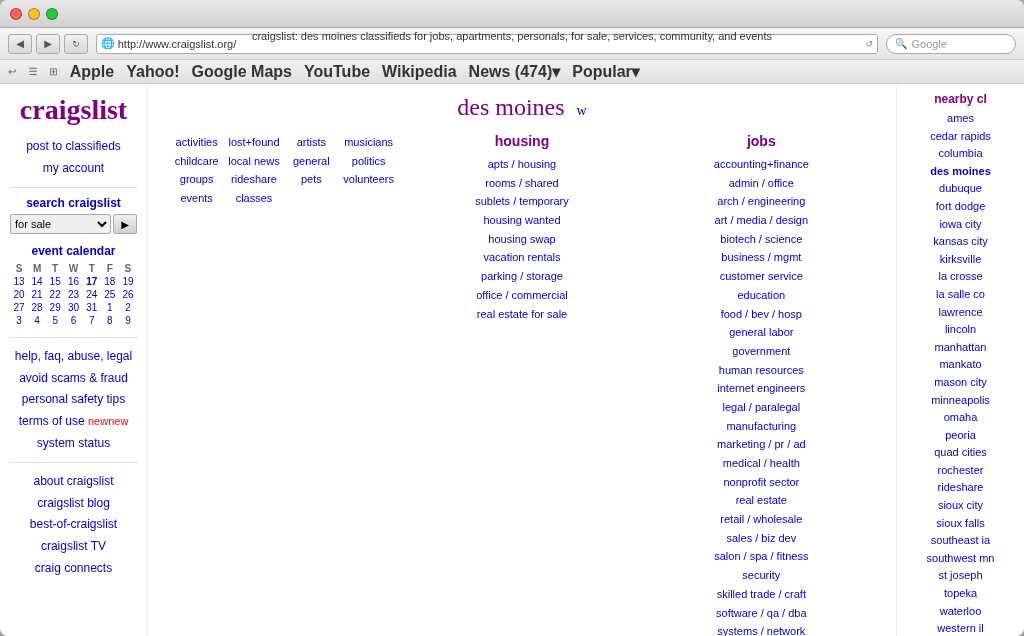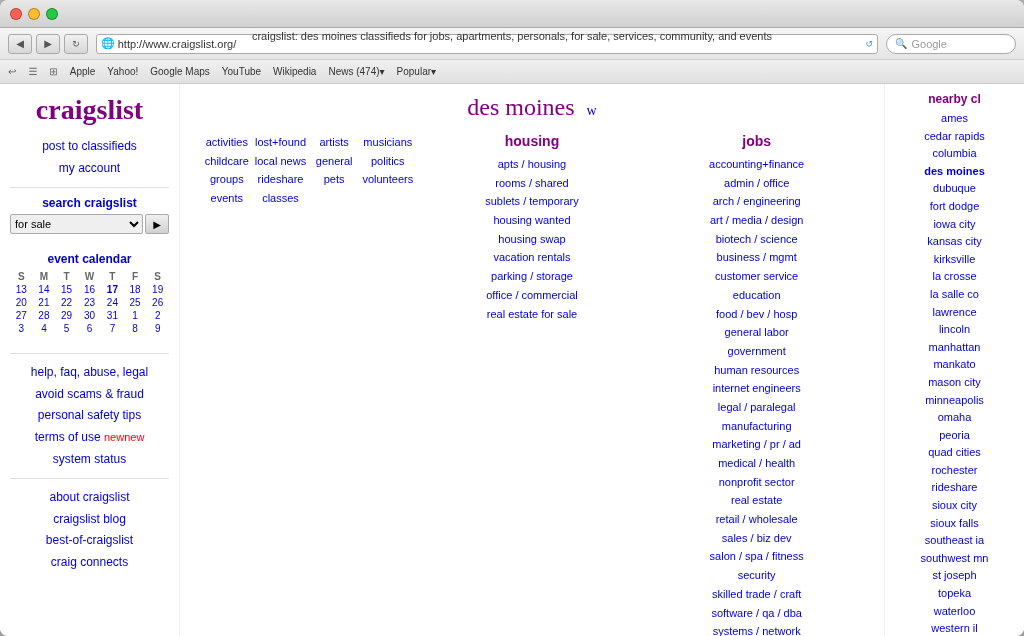--- a/index.html
+++ b/index.html
@@ -109,38 +109,39 @@
     .bookmarks-bar {
       background: linear-gradient(to bottom, #f0f0f0, #e0e0e0);
       height: 24px;
       display: flex;
       align-items: center;
       padding: 0 8px;
       border-bottom: 1px solid #ccc;
       gap: 12px;
     }
     .bookmark-item {
-      font-size: 10px;
+      font-size: 16px;
       color: #333;
       cursor: pointer;
       white-space: nowrap;
+      font-weight: bold;
     }
     .bookmark-item.news {
       color: #333;
     }
     
     .page-content {
       flex: 1;
       background: white;
       display: flex;
       overflow: hidden;
     }
     
     .left-sidebar {
-      width: 180px;
+      width: 148px;
       padding: 10px;
       text-align: center;
       border-right: 1px solid #eee;
       overflow-y: auto;
     }
     .site-logo {
       font-size: 28px;
       color: #800080;
       font-family: Georgia, serif;
       font-weight: bold;
@@ -172,21 +173,21 @@
     .search-go {
       width: 24px;
       height: 20px;
       background: linear-gradient(to bottom, #f0f0f0, #d0d0d0);
       border: 1px solid #aaa;
       border-radius: 2px;
       font-size: 10px;
       cursor: pointer;
       margin-left: 2px;
     }
-    .calendar-section { margin: 18px 0; }
+    .calendar-section { margin: 10px 0; }
     .calendar-title { font-size: 12px; color: #00c; font-weight: bold; margin-bottom: 4px; }
     .calendar-table { width: 100%; border-collapse: collapse; font-size: 10px; }
     .calendar-table th { color: #666; text-align: center; padding: 1px; }
     .calendar-table td { text-align: center; padding: 1px 0; color: #00c; cursor: pointer; }
     .calendar-table td.highlight { font-weight: bold; }
     .sidebar-new { color: #f00; font-size: 11px; }
     
     .main-content {
       flex: 1;
       padding: 10px 20px;
@@ -217,21 +218,21 @@
       color: #00c;
       text-decoration: none;
       font-size: 11px;
       line-height: 1.7;
       text-align: center;
       cursor: pointer;
     }
     .col-section { margin-bottom: 10px; }
     
     .right-sidebar {
-      width: 140px;
+      width: 128px;
       padding: 8px 4px;
       border-left: 1px solid #eee;
       overflow-y: auto;
     }
     .nearby-title {
       font-size: 12px;
       color: #800080;
       font-weight: bold;
       text-align: center;
       margin-bottom: 4px;
@@ -362,20 +363,21 @@
       <a class="sidebar-link">personal safety tips</a>
       <div style="line-height:1.8;">
         <a class="sidebar-link" style="display:inline;">terms of use</a>
         <span class="sidebar-new">new</span><span class="sidebar-new">new</span>
       </div>
       <a class="sidebar-link">system status</a>
       <hr class="sidebar-divider">
       <a class="sidebar-link">about craigslist</a>
       <a class="sidebar-link">craigslist blog</a>
       <a class="sidebar-link">best-of-craigslist</a>
+      <a class="sidebar-link">craigslist TV</a>
       <a class="sidebar-link">craig connects</a>
     </div>
 
     <div class="main-content">
       <div class="city-title">
         <span>des moines</span>
         <a style="font-size:14px; margin-left:6px; color:#00c; text-decoration:none;">w</a>
       </div>
 
       <div class="columns-grid">

